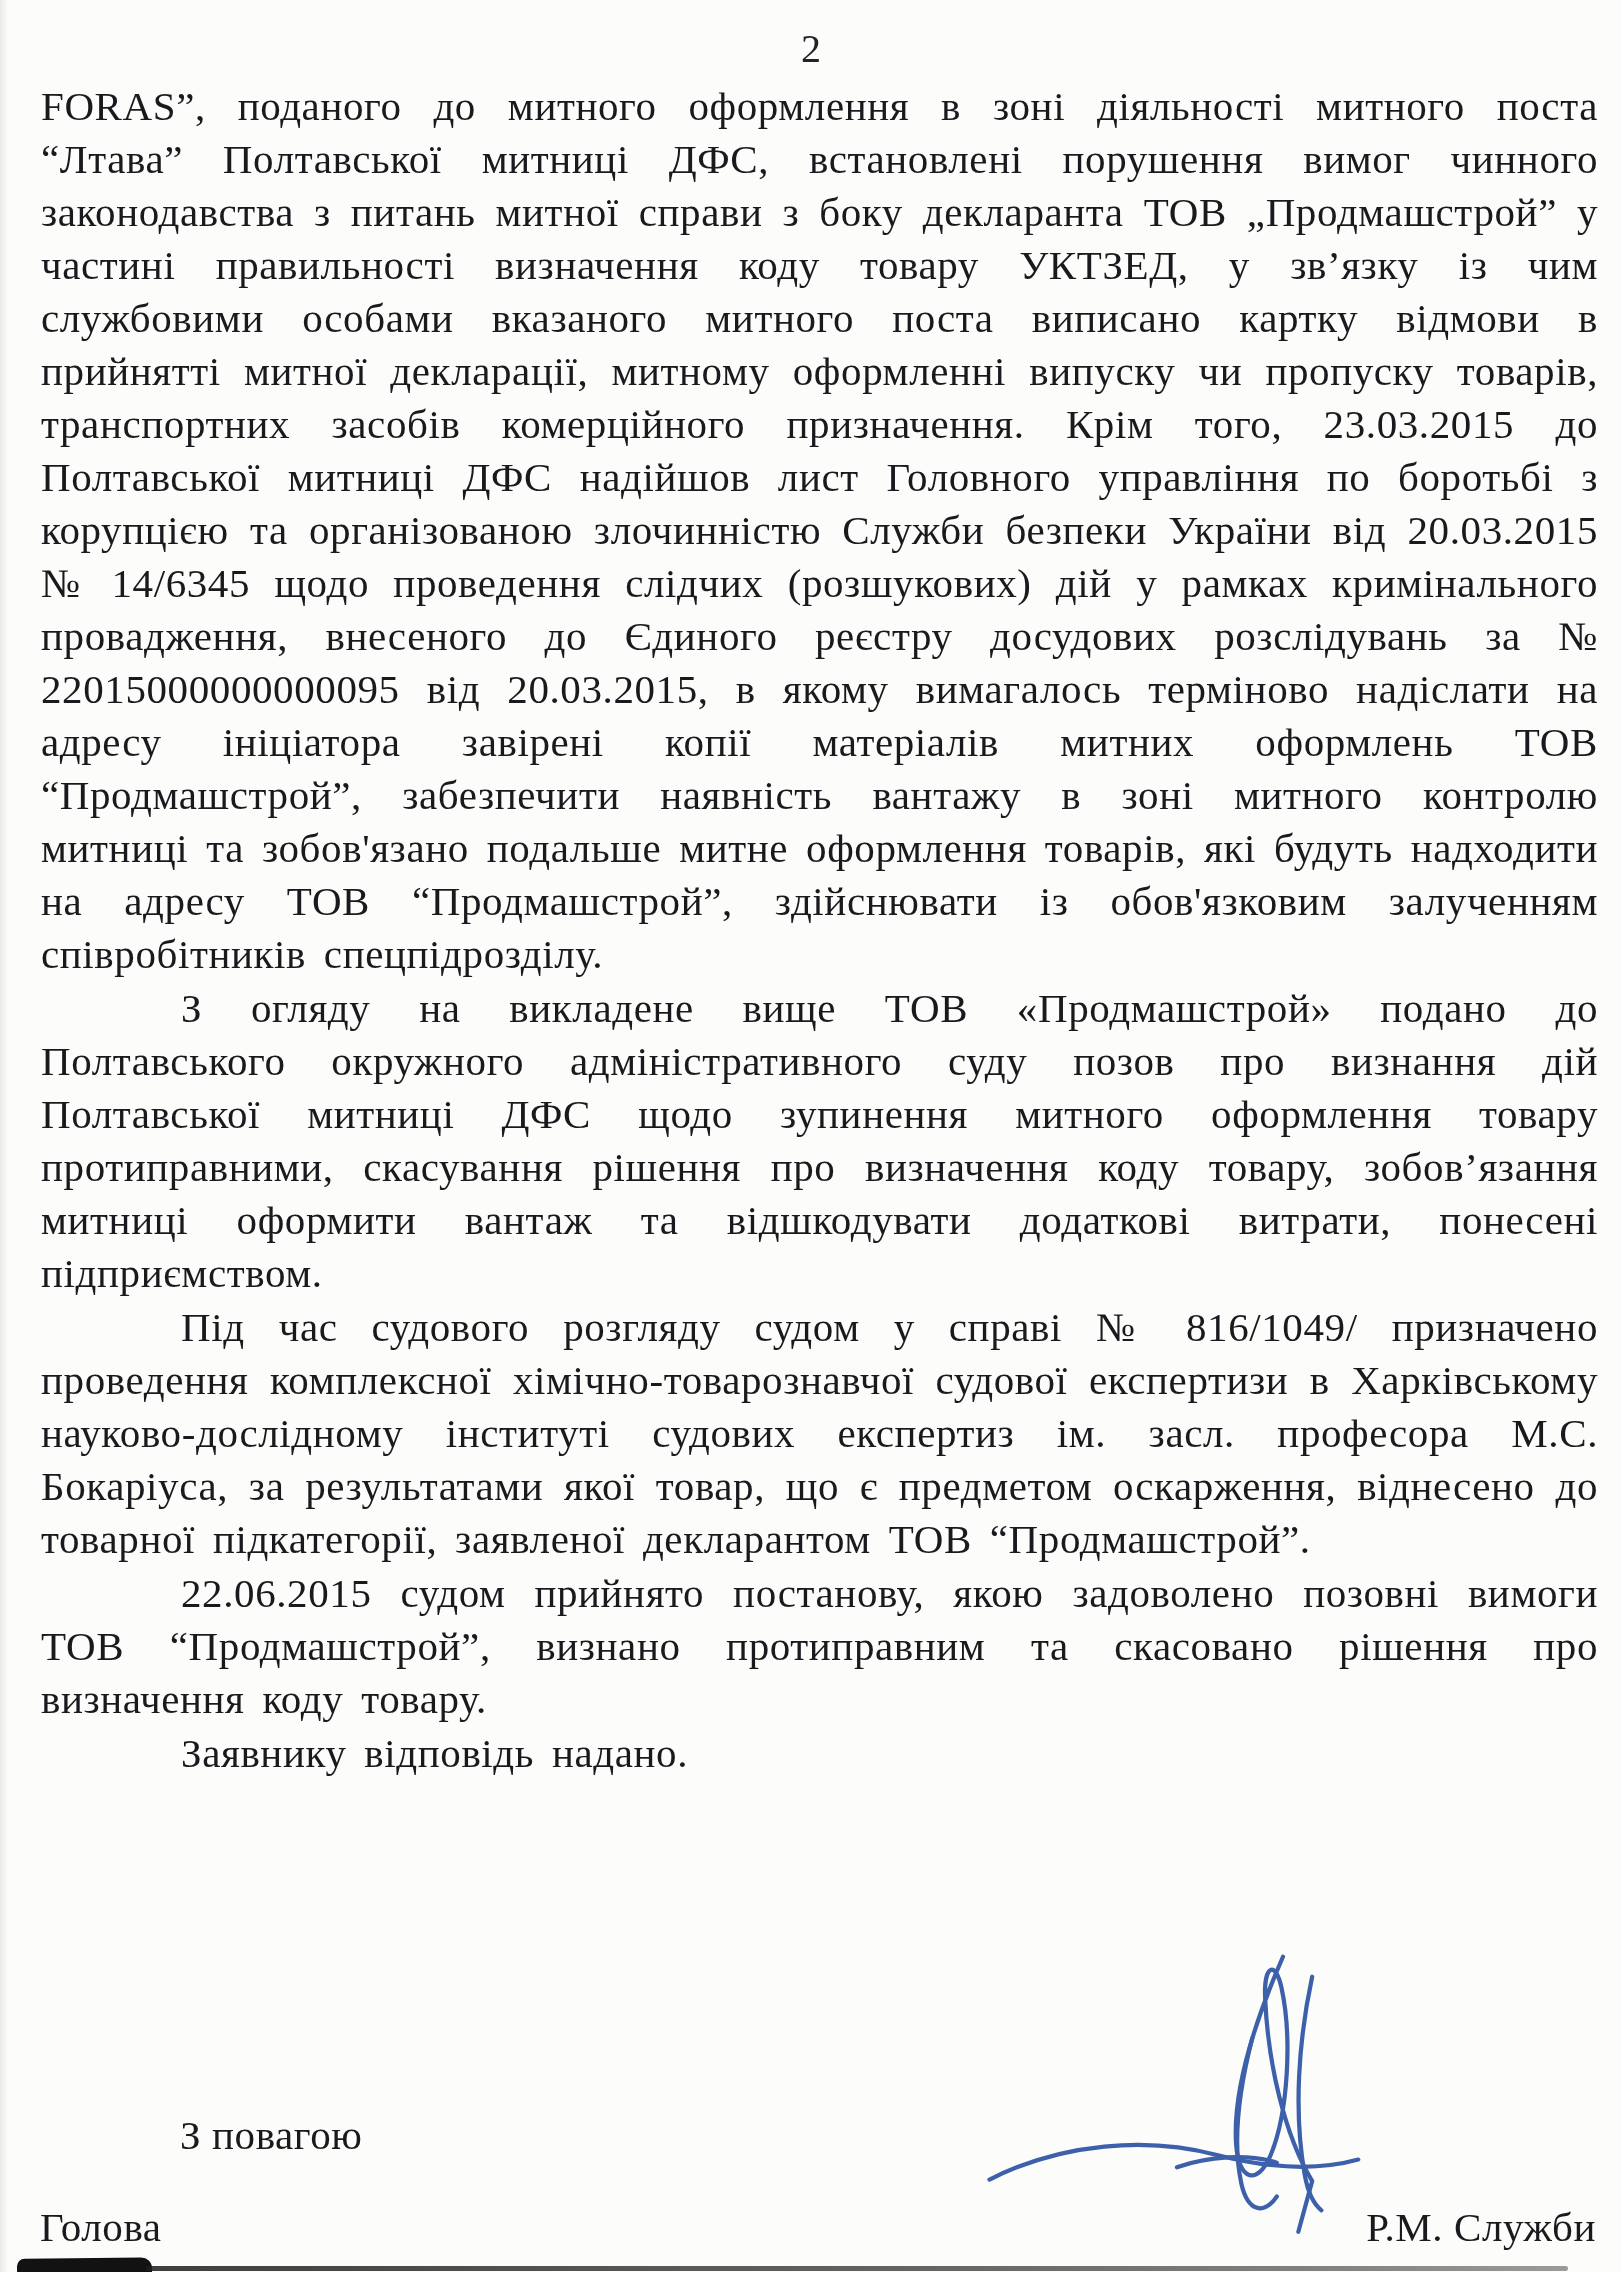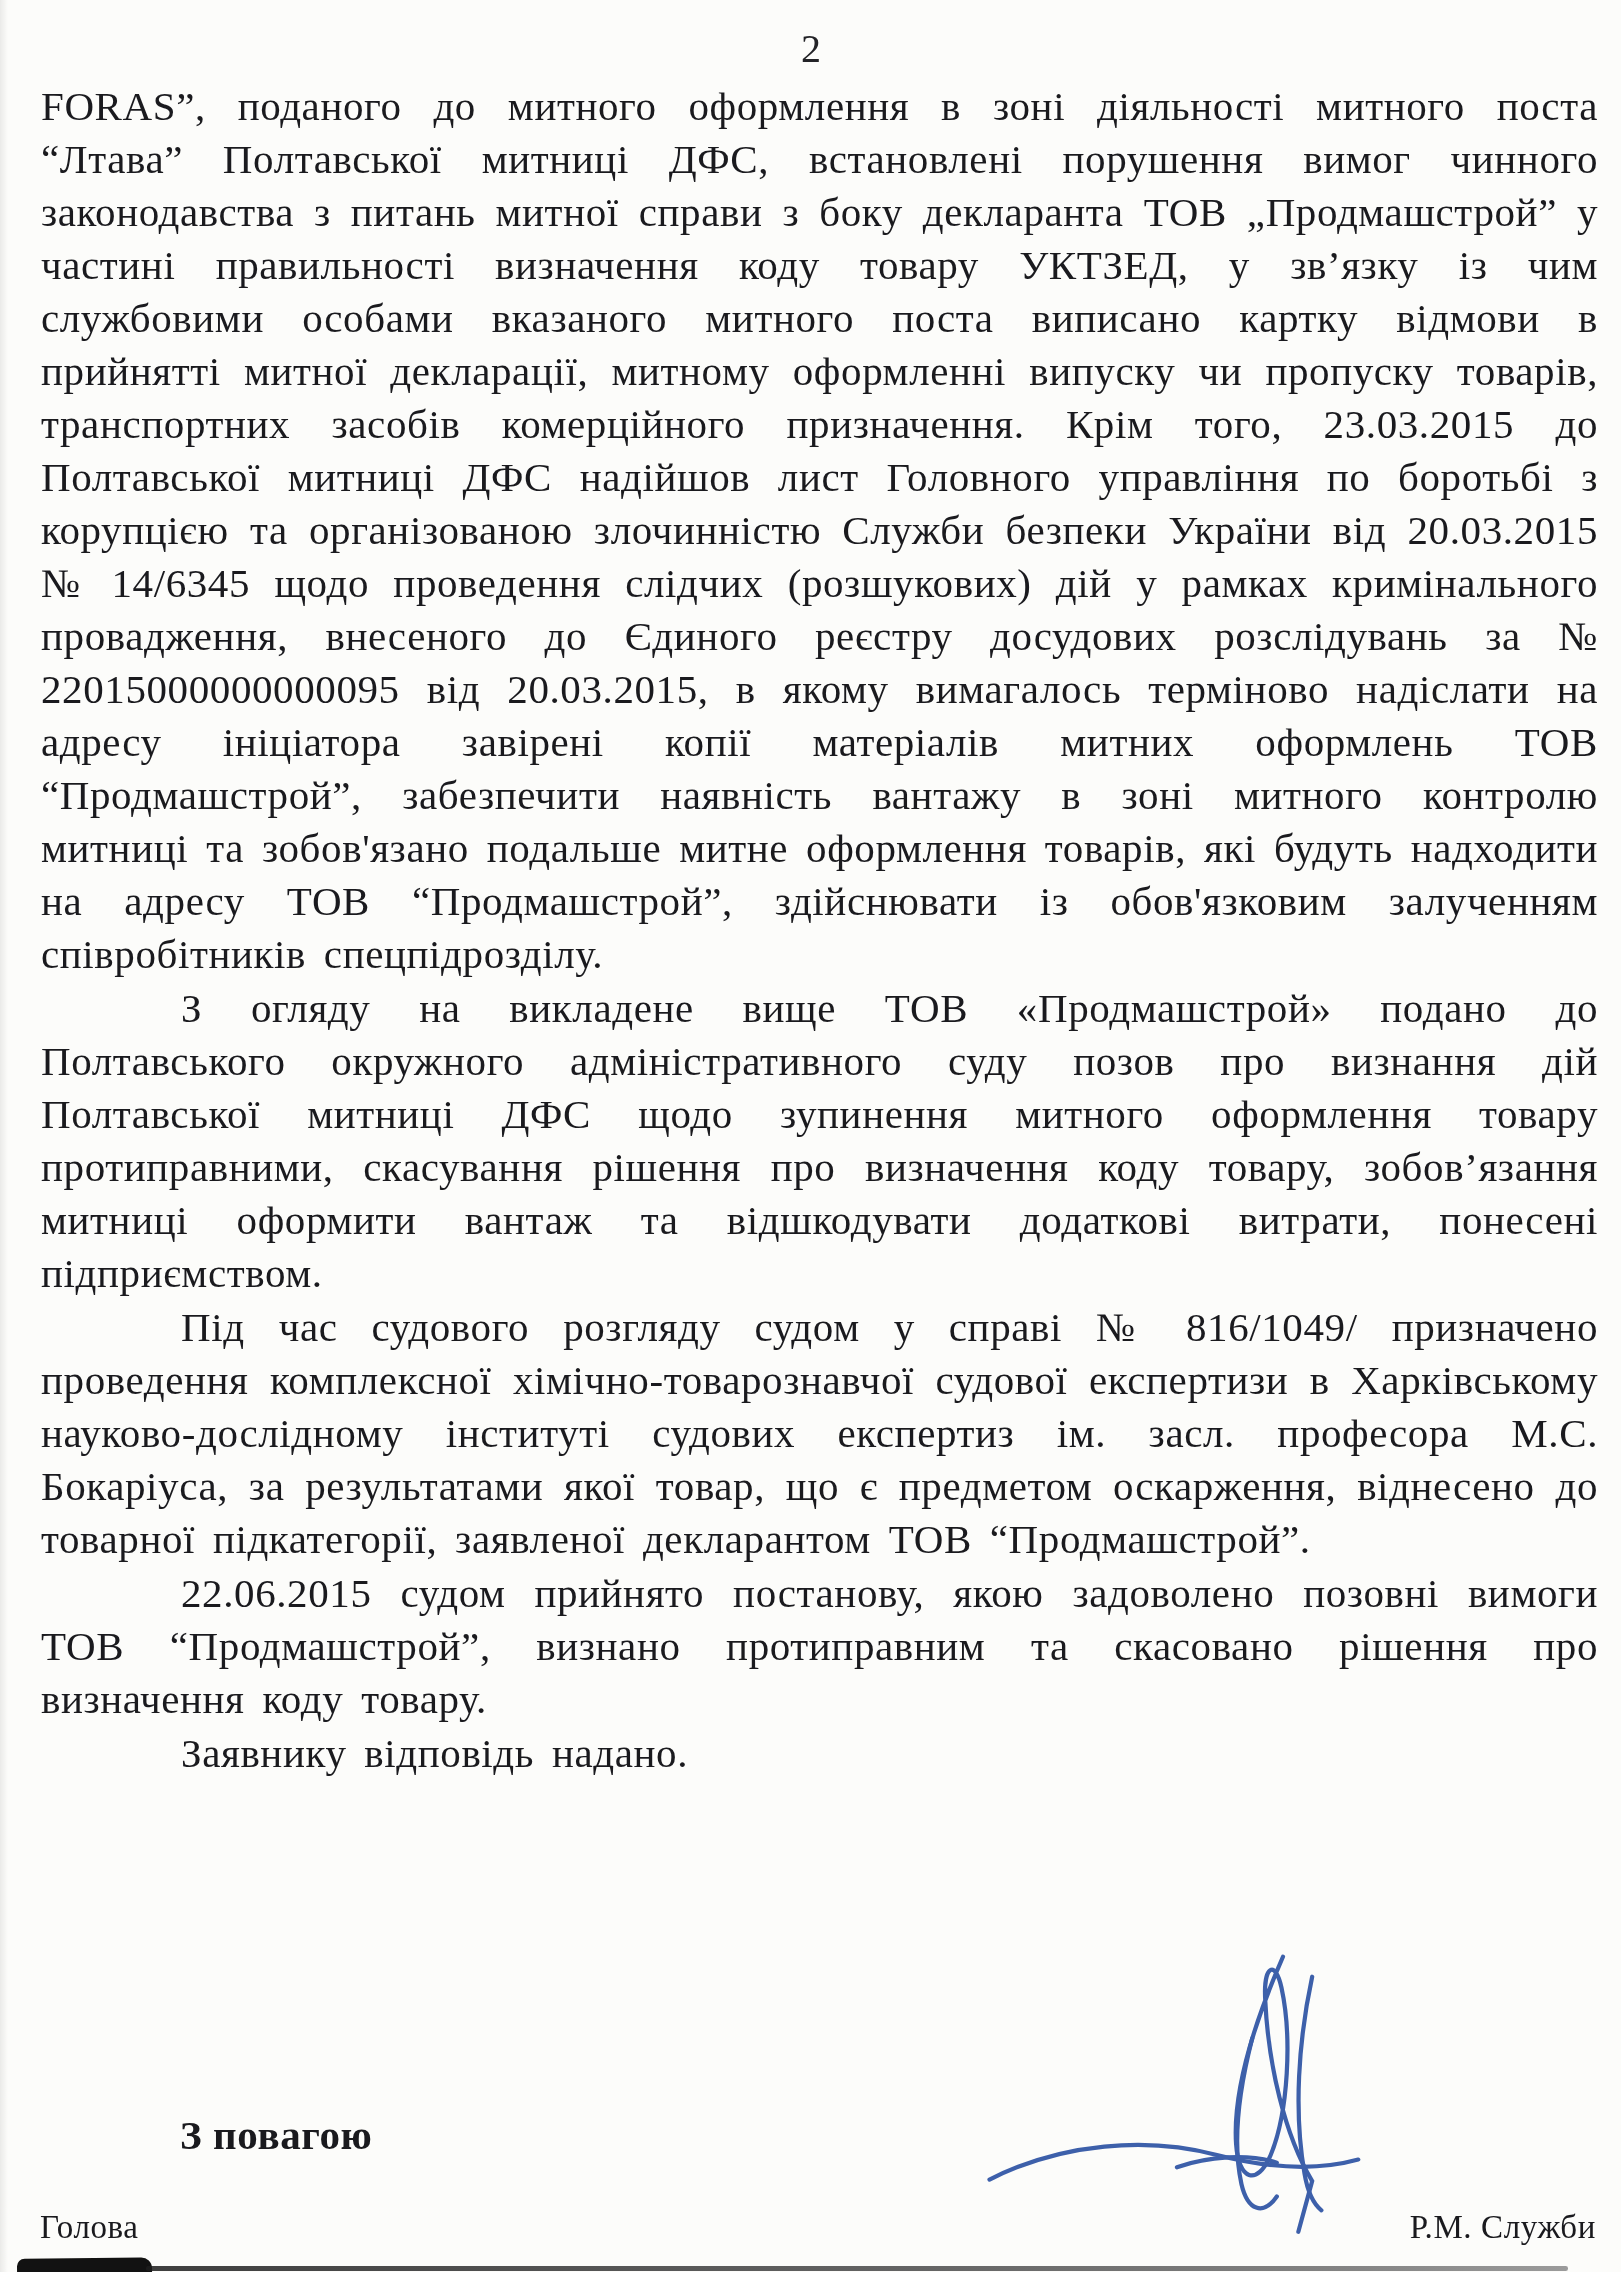--- a/index.html
+++ b/index.html
@@ -42,31 +42,30 @@
     text-indent: 0;
   }
   .closing {
     position: absolute;
     left: 180px;
     top: 2109px;
     margin: 0;
     font-size: 41px;
     line-height: 53px;
     letter-spacing: 0.6px;
-    font-weight: bold;
   }
   .sign-row {
     position: absolute;
     left: 40px;
     right: 26px;
     top: 2201px;
     display: flex;
     justify-content: space-between;
     align-items: center;
-    font-size: 33px;
+    font-size: 41px;
     line-height: 53px;
     letter-spacing: 0.6px;
   }
   .signature-svg {
     position: absolute;
     left: 946px;
     top: 1946px;
     width: 508px;
     height: 315px;
     pointer-events: none;

